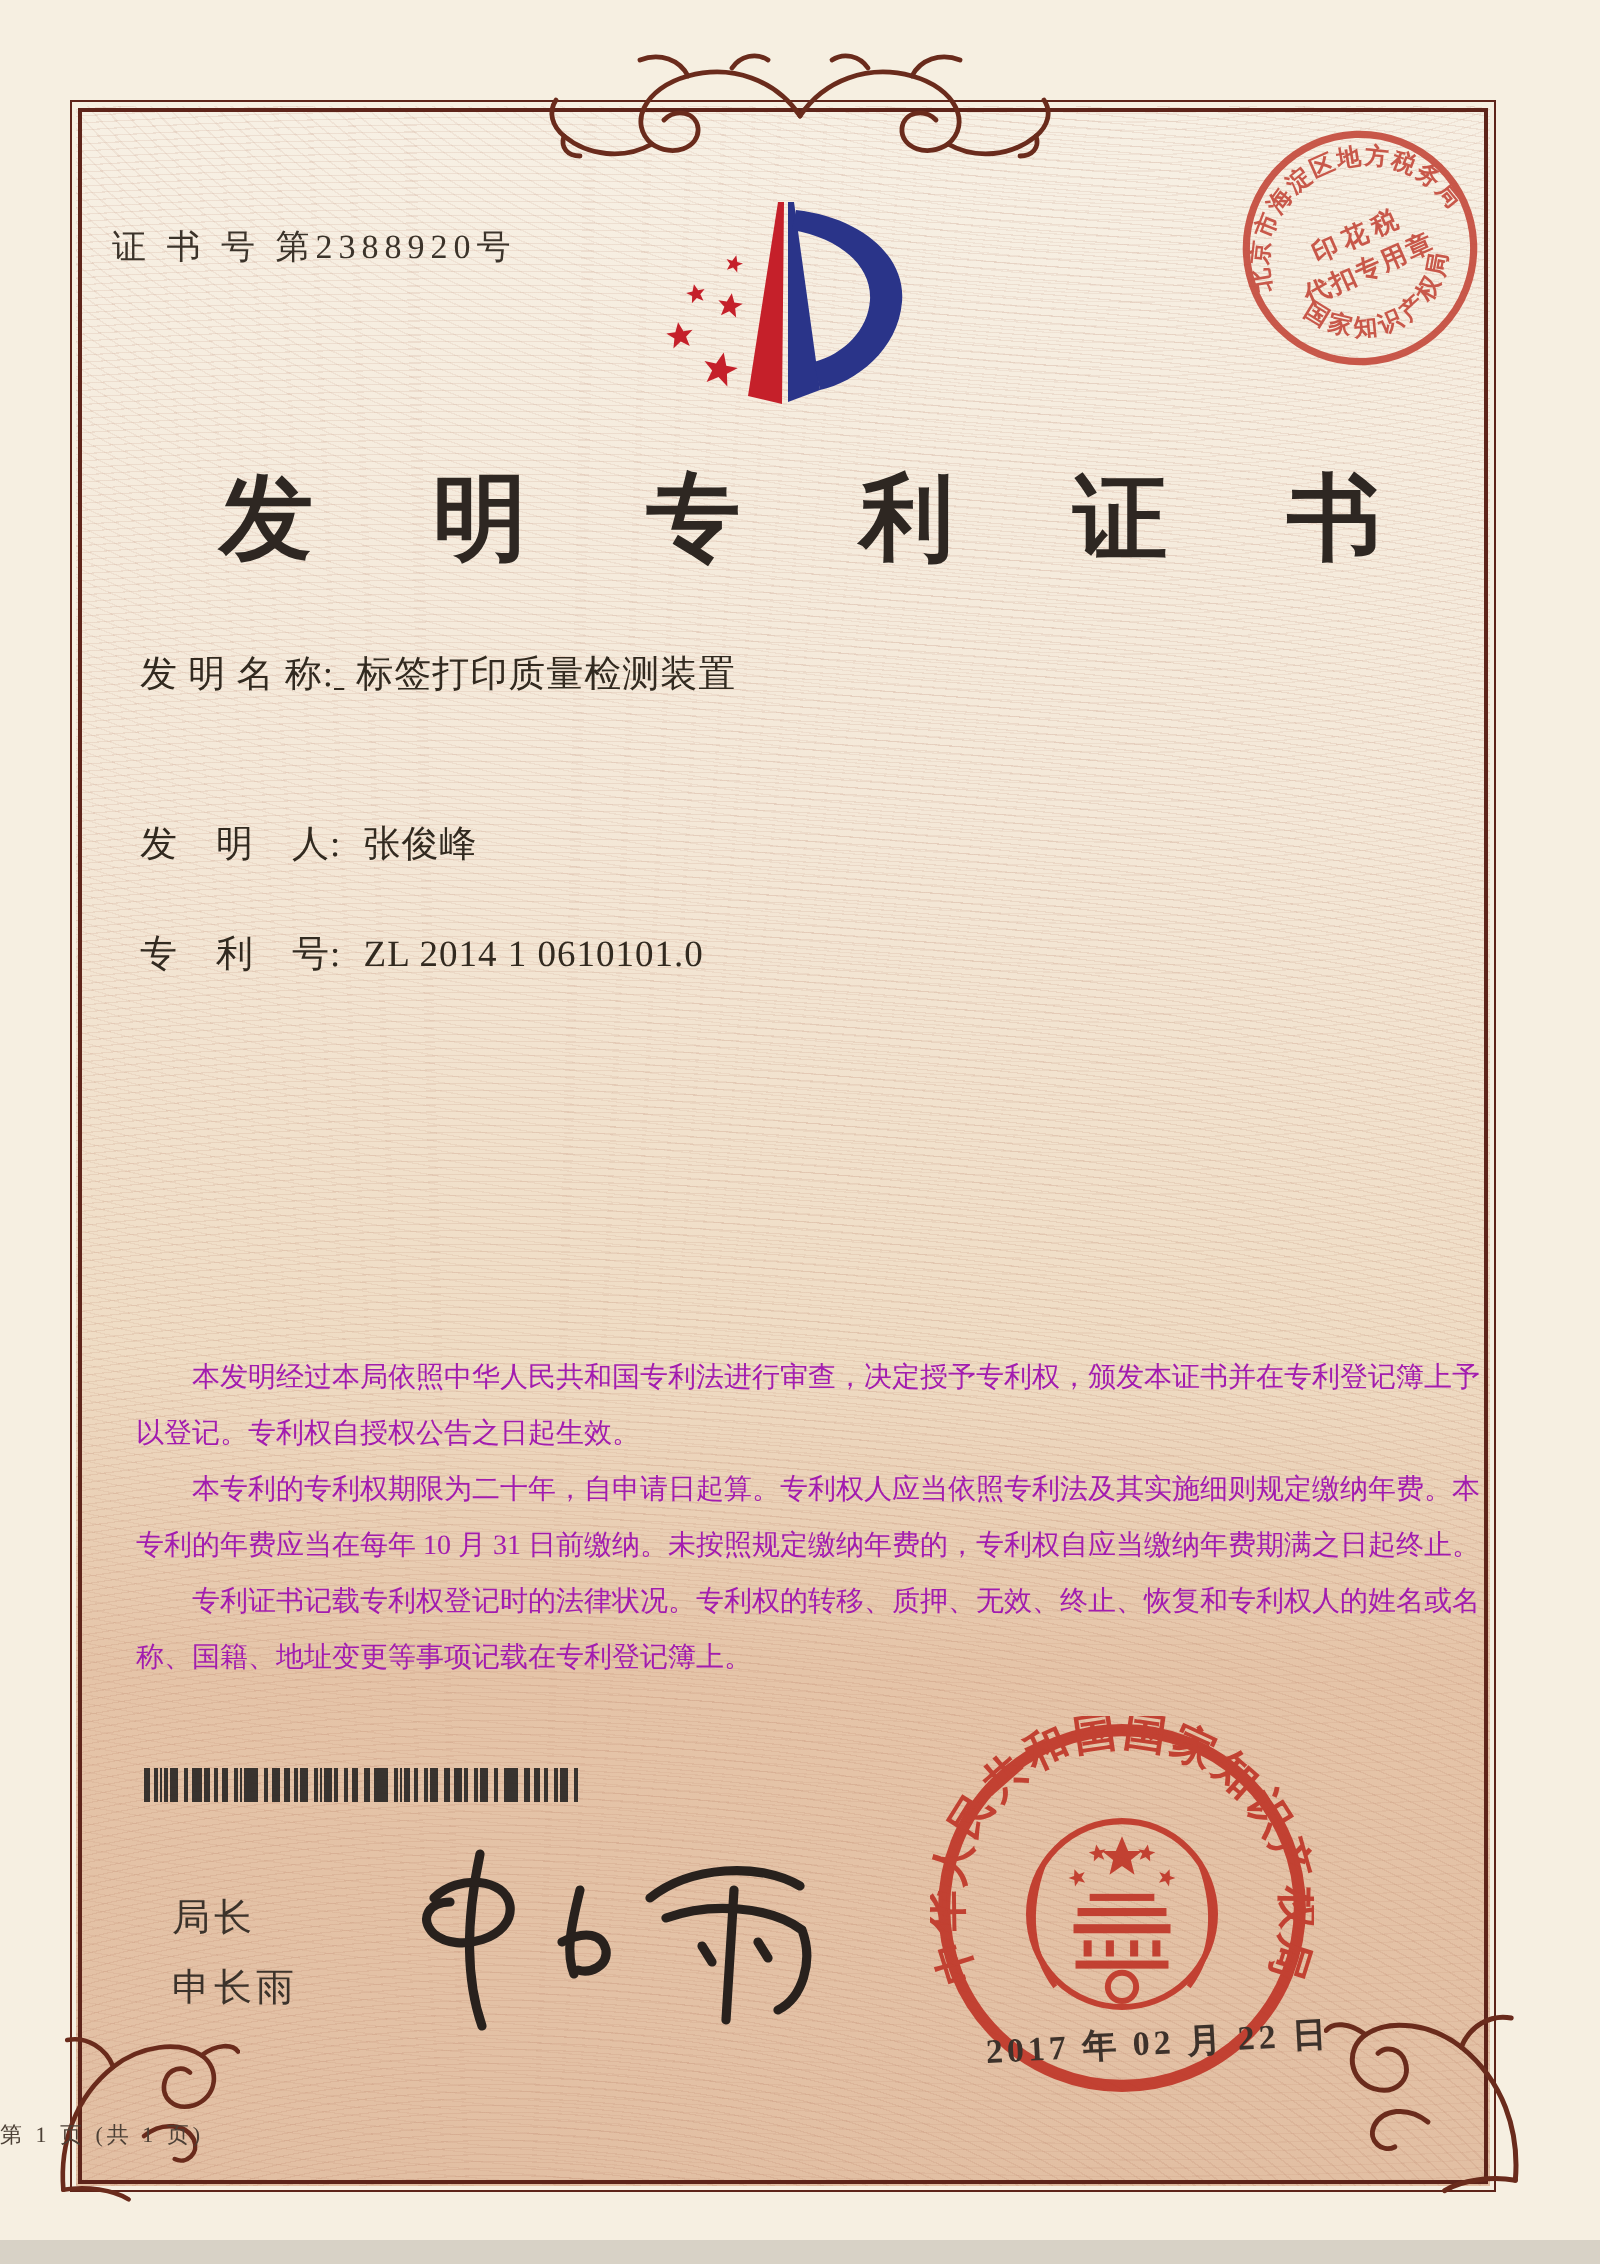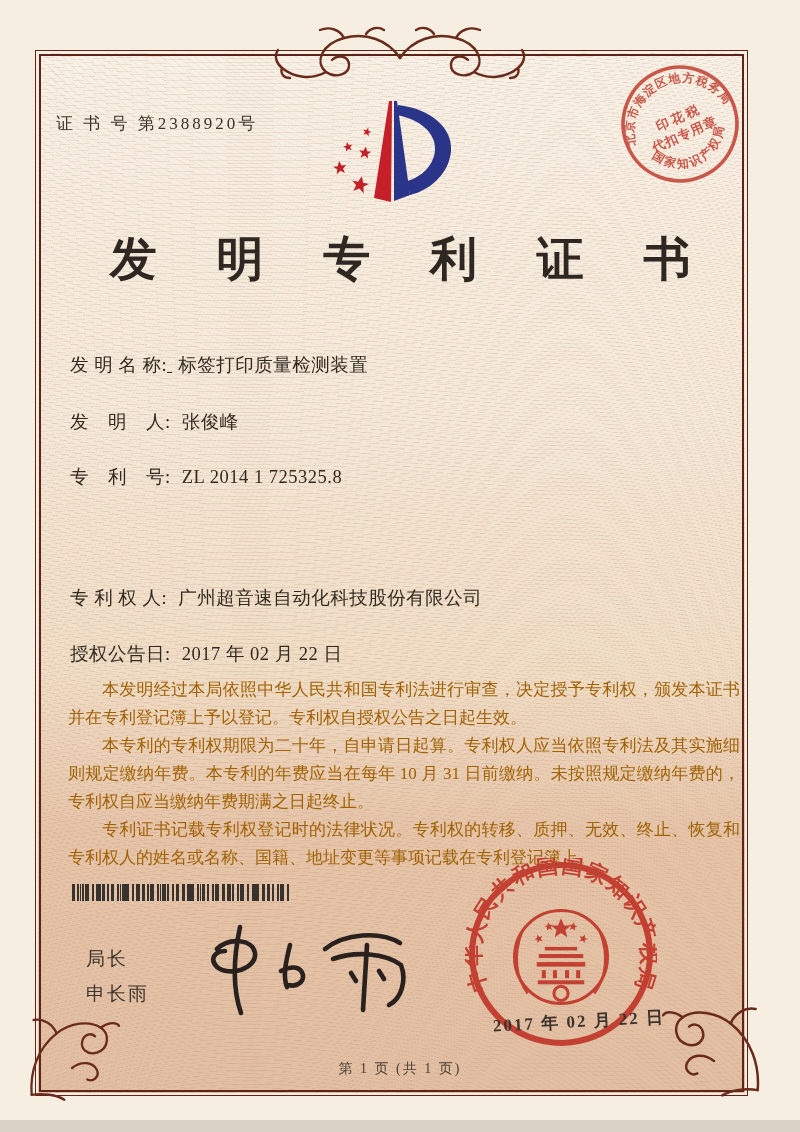--- a/index.html
+++ b/index.html
@@ -36,26 +36,26 @@
     transform:rotate(-24deg); opacity:0.9;
   }
   .cert-title {
     position:absolute; left:0; right:0; top:228px; text-align:center;
     font-size:47px; font-weight:bold; letter-spacing:24px; text-indent:24px;
     color:#2e2722;
   }
   .field-row { position:absolute; left:70px; font-size:18.5px; color:#322a20; letter-spacing:0.5px; }
   .field-label { display:inline-block; }
   .field-value { display:inline-block; margin-left:6px; }
-  .row-0 { top:352px;text-decoration:underline; } .row-1 { top:409px;text-align:right; } .row-2 { top:464px; }
+  .row-0 { top:324px;text-decoration:underline; } .row-1 { top:409px;text-align:right; } .row-2 { top:464px; }
   .row-3 { top:525px; } .row-4 { top:585px; } .row-5 { top:641px; }
 
   .body-text {
     position:absolute; left:68px; top:676px; width:672px;
-    font-size:17px; line-height:28px; color:#a16207; text-align:justify;
+    font-size:14px; line-height:28px; color:#a21caf; text-align:justify;
   }
   .body-text p { text-indent:2em; }
 
   .barcode {
     position:absolute; left:72px; top:884px; width:218px; height:17px; opacity:.85;
     background-image:
       repeating-linear-gradient(90deg,#1b1b1b 0 2px,transparent 2px 5px),
       repeating-linear-gradient(90deg,#1b1b1b 0 1px,transparent 1px 8px),
       repeating-linear-gradient(90deg,#1b1b1b 0 3px,transparent 3px 13px);
   }
@@ -64,22 +64,22 @@
   .signature-svg { position:absolute; left:195px; top:915px; width:225px; height:108px; }
   .signature-svg path { fill:none; stroke:#28211d; stroke-width:4.6; stroke-linecap:round; }
 
   .official-seal { position:absolute; left:465px; top:858px; width:192px; height:192px; opacity:.93; }
   .seal-date {
     position:absolute; left:474px; top:1010px; width:210px; text-align:center;
     font-size:17px; font-weight:bold; letter-spacing:2px; color:#3d322b;
     transform:rotate(-3deg);
   }
   .page-footer {
-    position:absolute; left:0; right:0; top:1060px; text-align:center;
-    font-size:14px; letter-spacing:2px; color:#4c4036;
+    position:absolute; left:0; right:0; top:1060px; text-align:left;
+    font-size:11px; letter-spacing:2px; color:#4c4036;
   }
 </style>
 </head>
 <body>
 
 <div class="page">
 
   <div class="inner-bg"></div>
   <div class="frame-outer">
     <div class="frame-inner"></div>
@@ -150,29 +150,21 @@
   <div class="field-row row-0">
     <span class="field-label">发 明 名 称:</span>
     <span class="field-value">标签打印质量检测装置</span>
   </div>
   <div class="field-row row-1">
     <span class="field-label">发　明　人:</span>
     <span class="field-value">张俊峰</span>
   </div>
   <div class="field-row row-2">
     <span class="field-label">专　利　号:</span>
-    <span class="field-value">ZL 2014 1 725325.8</span>
-  </div>
-  <div class="field-row row-4">
-    <span class="field-label">专 利 权 人:</span>
-    <span class="field-value">广州超音速自动化科技股份有限公司</span>
-  </div>
-  <div class="field-row row-5">
-    <span class="field-label">授权公告日:</span>
-    <span class="field-value">2017 年 02 月 22 日</span>
+    <span class="field-value">ZL 2014 1 0610101.0</span>
   </div>
 
   <div class="body-text">
     <p>本发明经过本局依照中华人民共和国专利法进行审查，决定授予专利权，颁发本证书并在专利登记簿上予以登记。专利权自授权公告之日起生效。</p>
     <p>本专利的专利权期限为二十年，自申请日起算。专利权人应当依照专利法及其实施细则规定缴纳年费。本专利的年费应当在每年 10 月 31 日前缴纳。未按照规定缴纳年费的，专利权自应当缴纳年费期满之日起终止。</p>
     <p>专利证书记载专利权登记时的法律状况。专利权的转移、质押、无效、终止、恢复和专利权人的姓名或名称、国籍、地址变更等事项记载在专利登记簿上。</p>
   </div>
 
   <div class="barcode"></div>
 

